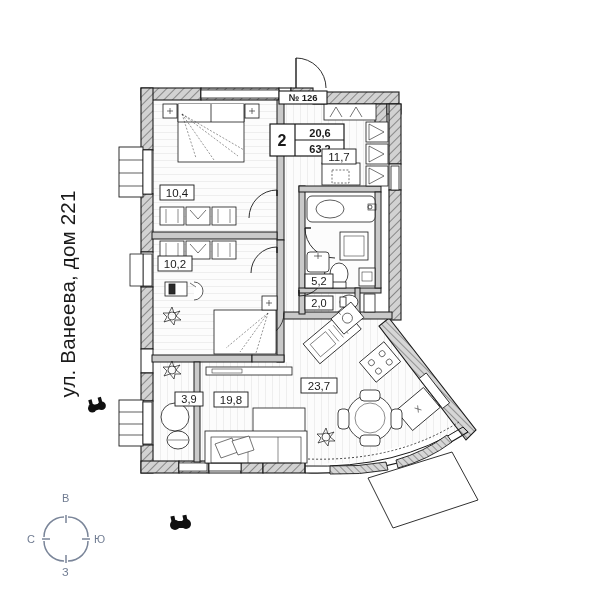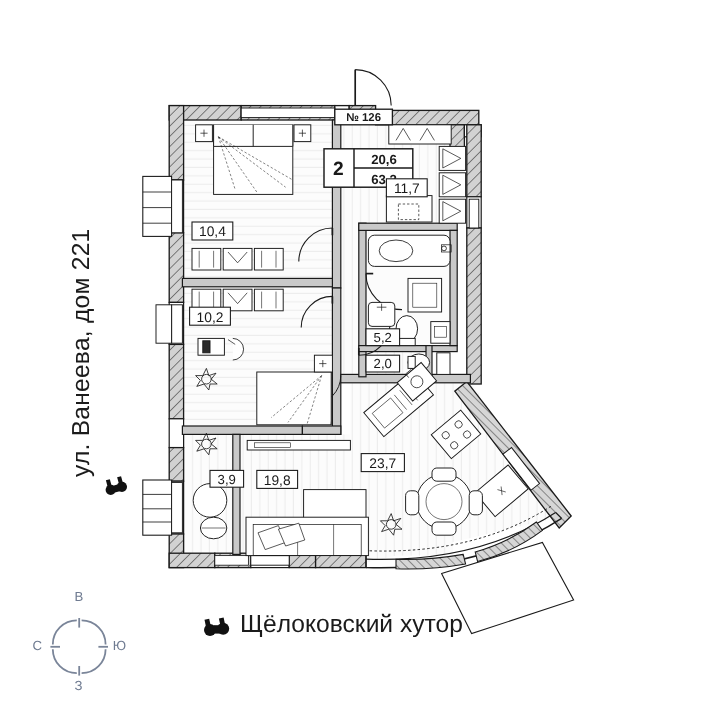--- a/index.html
+++ b/index.html
@@ -443,20 +443,19 @@
         <circle cx="16" cy="11" r="5"></circle>
         <rect x="8" y="8" width="6" height="7"></rect>
         <rect x="1" y="3" width="4" height="7" transform="rotate(-12 3 6)"></rect>
         <rect x="13" y="2" width="4" height="7" transform="rotate(-12 15 5)"></rect>
       </g>
     </g>
   </svg>
 
   <div class="street-label">ул. Ванеева, дом 221</div>
 
-  <div class="poi-label">Щёлоковский хутор</div>
 
   <div class="compass-letter" style="left:62px; top:492px;">В</div>
   <div class="compass-letter" style="left:27px; top:533px;">С</div>
   <div class="compass-letter" style="left:94px; top:533px;">Ю</div>
   <div class="compass-letter" style="left:62px; top:566px;">З</div>
 
 </div>
 
 </body></html>

